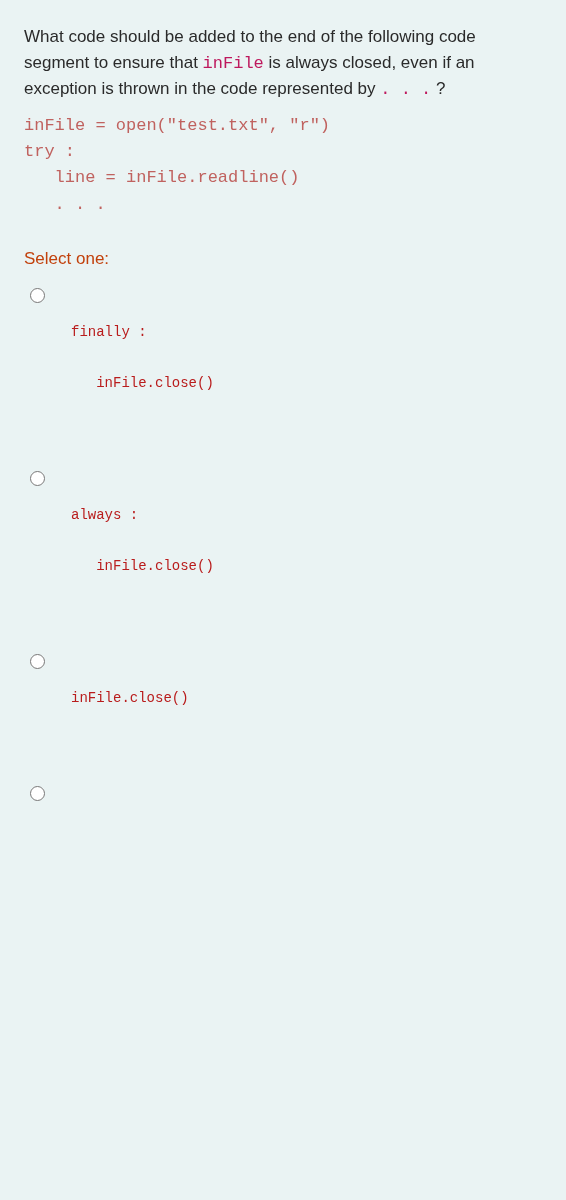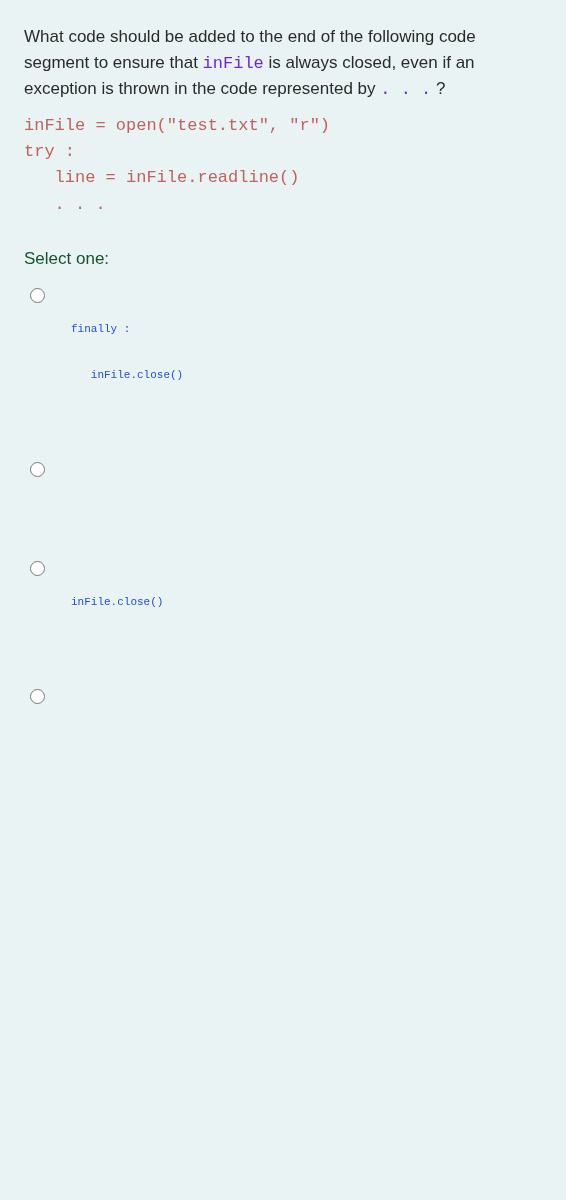--- a/index.html
+++ b/index.html
@@ -14,32 +14,32 @@
       padding: 24px 24px 40px 24px;
       color: #2a2a2a;
       font-size: 17px;
       line-height: 1.5;
     }
     .question-text {
       margin-bottom: 10px;
     }
     .question-text .mono-inline {
       font-family: "Courier New", Courier, monospace;
-      color: #6d28d9;
+      color: #be185d;
     }
     .code-block {
       font-family: "Courier New", Courier, monospace;
       color: #c0625f;
       white-space: pre;
       font-size: 17px;
       line-height: 1.55;
       margin-bottom: 28px;
     }
     .select-one {
-      color: #14532d;
+      color: #c2410c;
       margin-bottom: 14px;
     }
     .options {
       display: flex;
       flex-direction: column;
     }
     .option {
       display: flex;
       align-items: flex-start;
       margin-bottom: 70px;
@@ -51,23 +51,23 @@
     }
     .radio input[type="radio"] {
       width: 15px;
       height: 15px;
       accent-color: #666;
     }
     .option-body {
       margin-left: 26px;
       margin-top: 40px;
       font-family: "Courier New", Courier, monospace;
-      color: #1d4ed8;
+      color: #b91c1c;
       white-space: pre;
-      font-size: 11px;
+      font-size: 14px;
       line-height: 1.6;
     }
     .option-body .spacer {
       display: block;
       height: 28px;
     }
     .first-option .radio {
       margin-top: 0;
     }
     .first-option .option-body {
@@ -94,20 +94,21 @@
     <span class="radio">
       <input type="radio" name="answer" style="">
     </span>
     <div class="option-body"><span>finally :</span><span class="spacer"></span><span>   inFile.close()</span></div>
   </div>
 
   <div class="option">
     <span class="radio">
       <input type="radio" name="answer" style="">
     </span>
+    <div class="option-body"><span>always :</span><span class="spacer"></span><span>   inFile.close()</span></div>
   </div>
 
   <div class="option">
     <span class="radio">
       <input type="radio" name="answer" style="">
     </span>
     <div class="option-body"><span>inFile.close()</span></div>
   </div>
 
   <div class="option">

